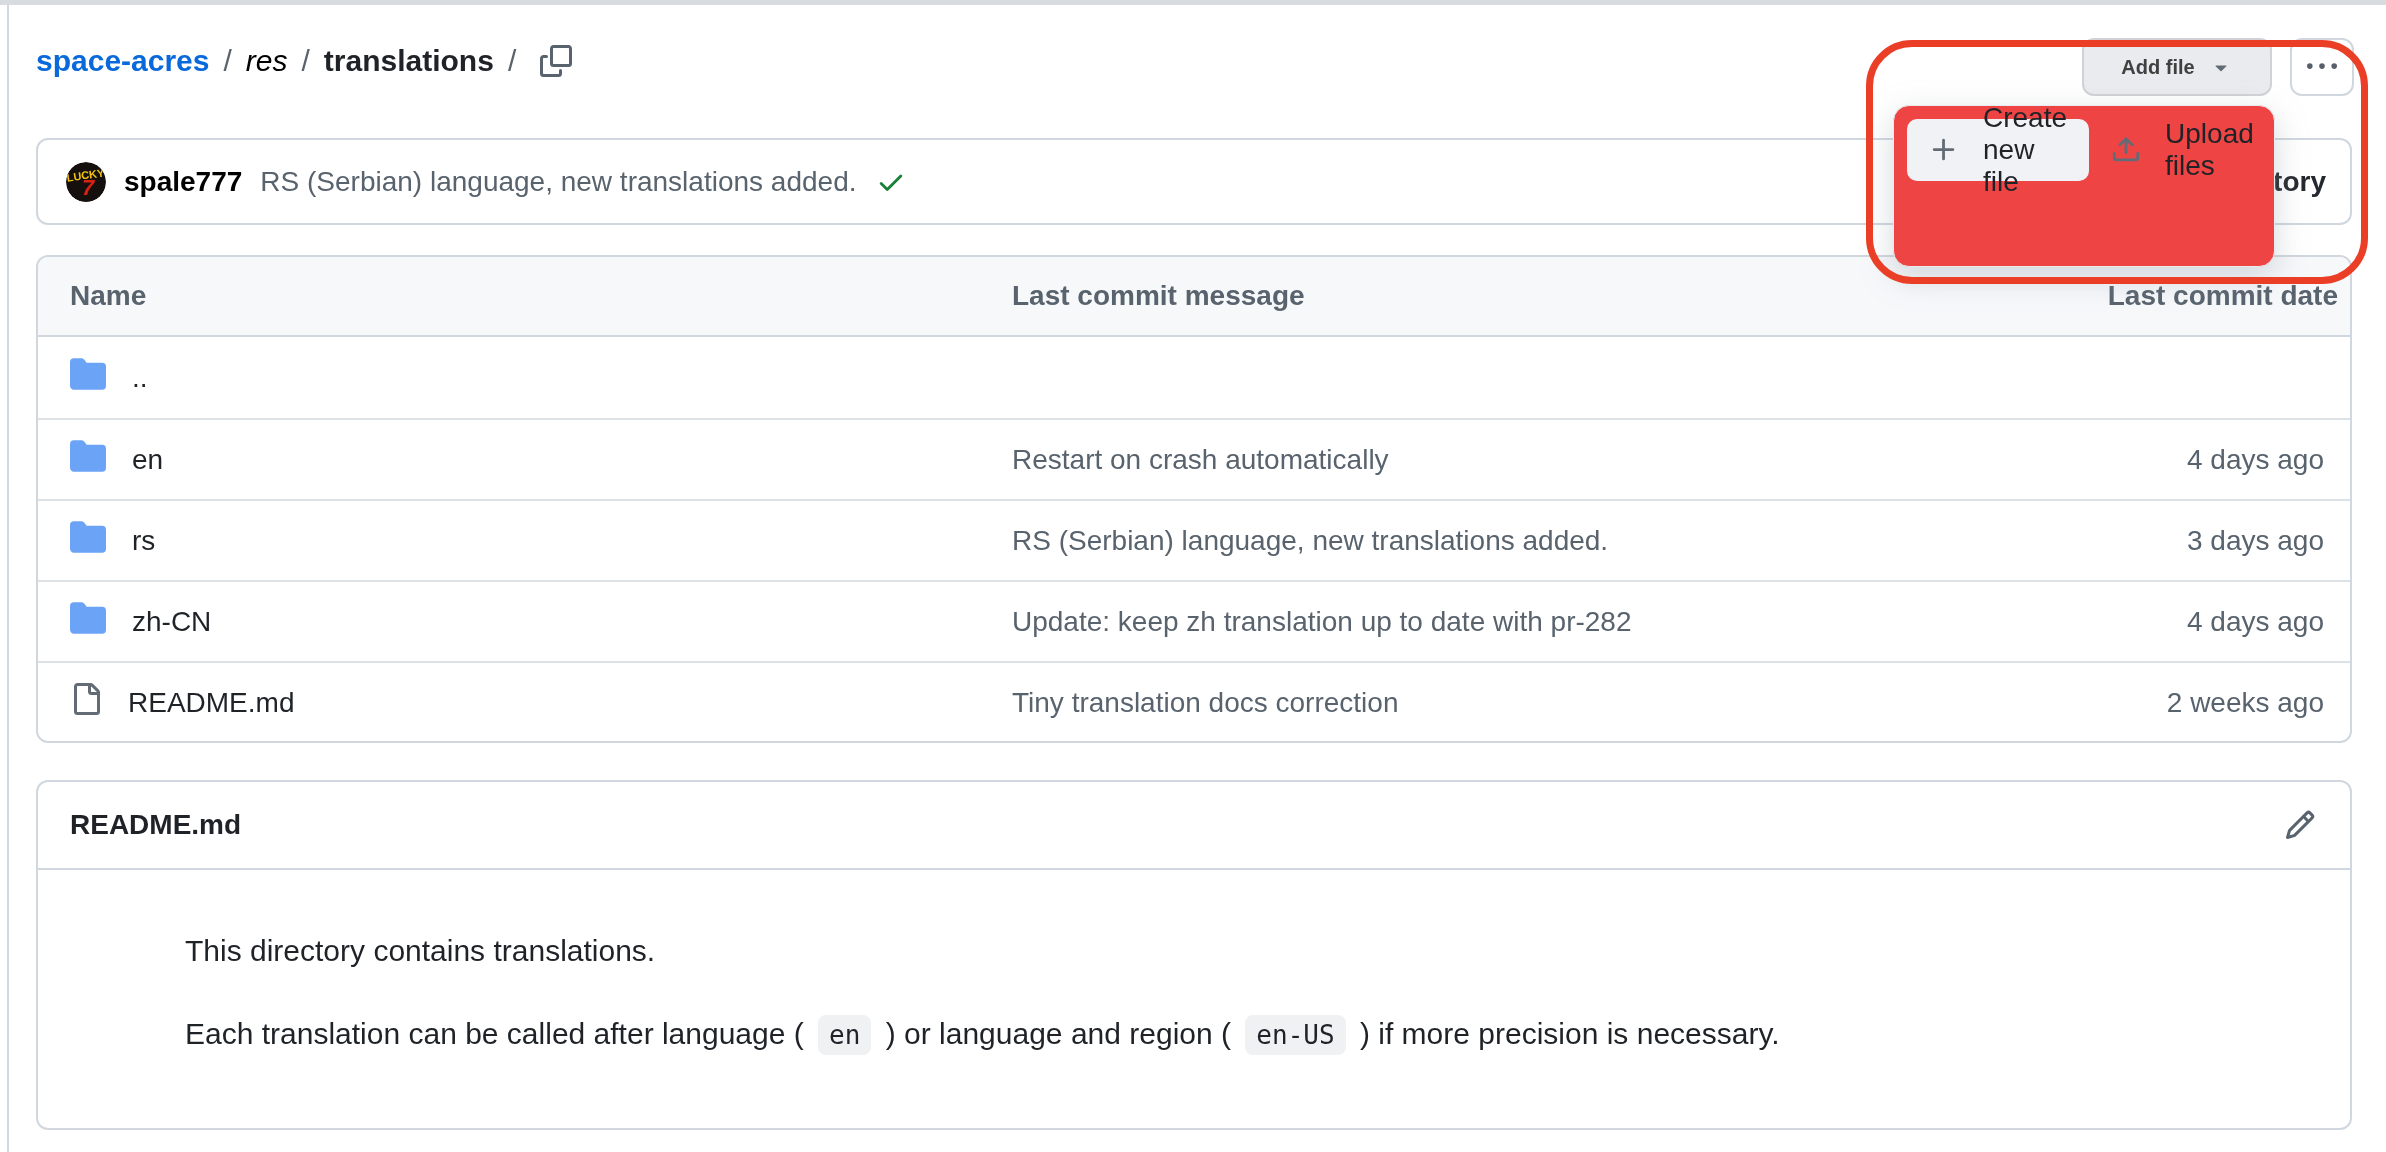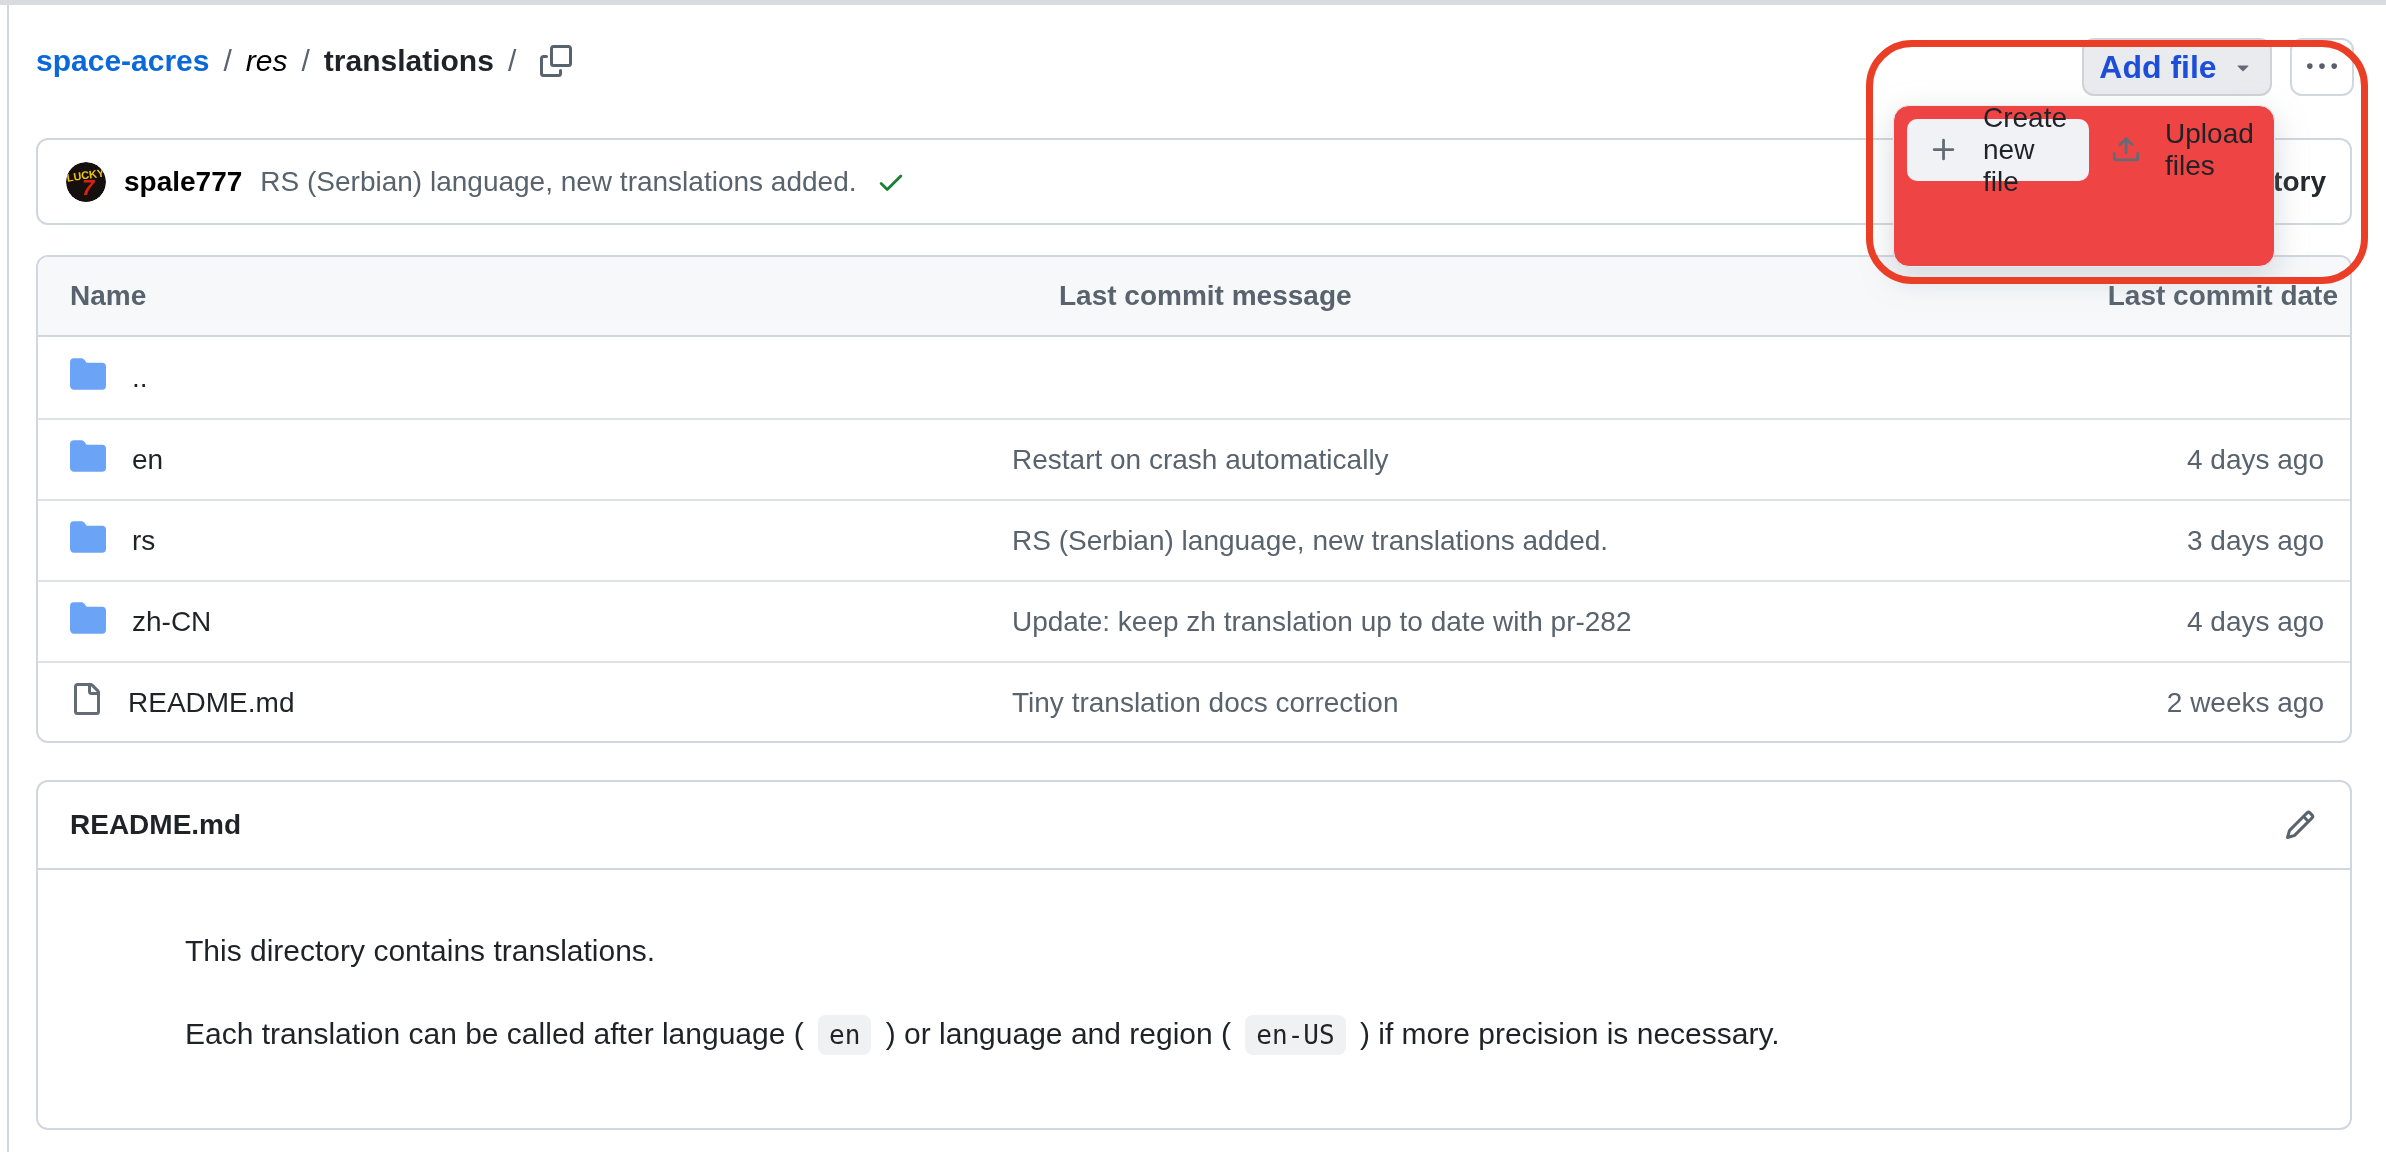--- a/index.html
+++ b/index.html
@@ -29,21 +29,21 @@
   .commit-author { font-size:28px; font-weight:700; color:#000000; margin-left:18px; }
   .commit-msg { font-size:28px; color:#59636e; margin-left:18px; }
   .commit-check { margin-left:20px; display:flex; align-items:center; color:#1a7f37; }
   .history-link { margin-left:auto; font-size:28px; font-weight:600; color:#24292f; cursor:pointer; }
 
   
   .file-table {
     position:absolute; left:36px; top:255px; width:2316px; height:488px; background:#fff;
     border:2px solid #d0d7de; border-radius:12px; overflow:hidden; z-index:1;
   }
-  .thead { height:80px; background:#f6f8fa; border-bottom:2px solid #d0d7de; display:flex; align-items:center; font-size:28px; font-weight:700; color:#59636e;gap:47px; }
+  .thead { height:80px; background:#f6f8fa; border-bottom:2px solid #d0d7de; display:flex; align-items:center; font-size:28px; font-weight:700; color:#59636e; }
   .col-name { width:974px; padding-left:32px; }
   .col-msg { flex:1; }
   .col-date { width:380px; text-align:right; padding-right:12px; }
   .trow { height:81px; display:flex; align-items:center; font-size:28px; cursor:pointer; }
   .trow + .trow { border-top:2px solid #dde2e7; }
   .name-cell { width:974px; padding-left:32px; display:flex; align-items:center; gap:26px; color:#1f2328; }
   .msg-cell { flex:1; color:#59636e; }
   .date-cell { width:380px; text-align:right; padding-right:26px; color:#59636e; }
   .icon-folder { color:#6ba3f7; }
   .icon-file { color:#636c76; }
@@ -60,21 +60,21 @@
   .readme-body p + p { margin-top:38px; }
   .inline-code {
     font-family:"DejaVu Sans Mono", monospace; font-size:26px; background:#eff1f3;
     border-radius:8px; padding:5px 11px; margin:0 6px; color:#1f2328; white-space:nowrap;
   }
 
   
   .add-file-btn {
     position:absolute; left:2082px; top:38px; width:190px; height:58px; background:#e9ebef;
     border:2px solid rgba(31,35,40,0.12); border-radius:12px; display:flex; align-items:center;
-    justify-content:center; gap:14px; font-size:32px; font-weight:600; color:#1d4ed8; cursor:pointer; z-index:4;
+    justify-content:center; gap:14px; font-size:20px; font-weight:600; color:#404040; cursor:pointer; z-index:4;
   }
   .add-file-btn .caret { color:#636c76; display:flex; }
   .kebab-btn {
     position:absolute; left:2290px; top:38px; width:64px; height:58px; background:#ffffff;
     border:2px solid #d0d7de; border-radius:12px; display:flex; align-items:center; justify-content:center;
     color:#57606a; cursor:pointer; z-index:4;
   }
 
   
   .dropdown {

